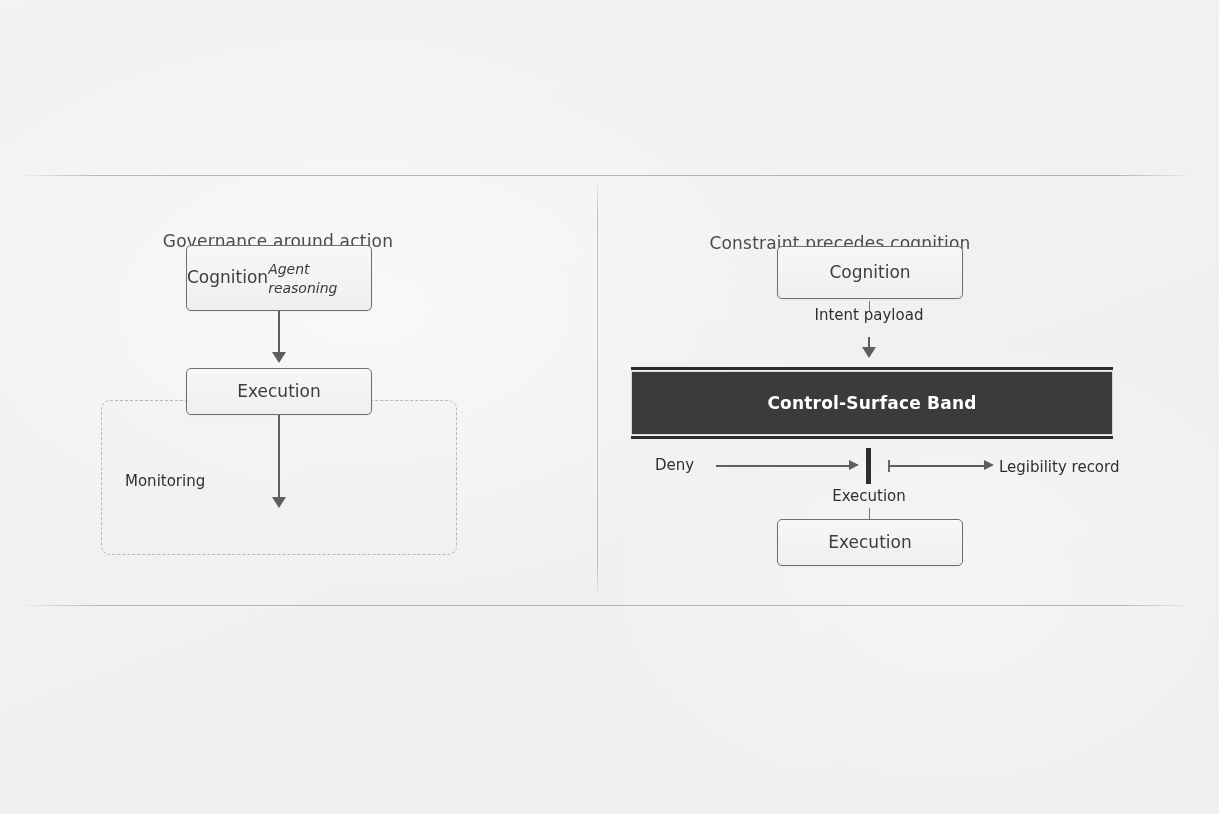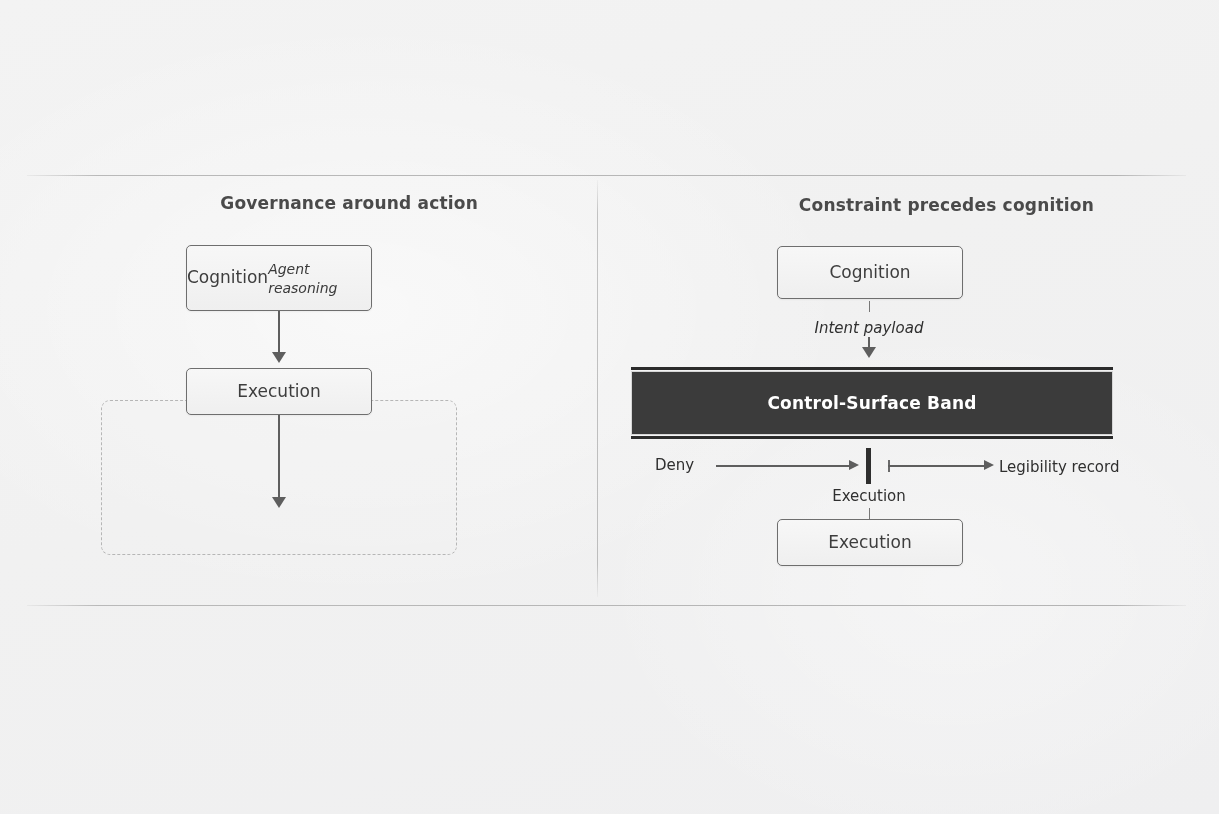--- a/index.html
+++ b/index.html
@@ -31,26 +31,27 @@
   }
   .vrule {
     position: absolute;
     width: 1px;
     background: linear-gradient(to bottom, rgba(190,190,190,0.1), #c2c2c2 8%, #bdbdbd 92%, rgba(190,190,190,0.1));
   }
 
   
   .panel-title {
     position: absolute;
-    font-weight: bold;
+    font-weight: normal;
     font-size: 17px;
     color: #4a4a4a;
     letter-spacing: 0.2px;
     white-space: nowrap;
-    text-align: right;
+    text-align: center;
+    margin-top: 38px;
   }
 
   
   .node {
     position: absolute;
     box-sizing: border-box;
     border: 1px solid #6e6e6e;
     border-radius: 5px;
     background: linear-gradient(to bottom, #f7f7f7, #efefef);
     display: flex;
@@ -185,37 +186,40 @@
 
   <div class="node" style="left:186px; top:245px; width:186px; height:66px;">
     <div class="title">Cognition</div>
     <div class="sub">Agent reasoning</div>
   </div>
 
   <div class="vline" style="left:278px; top:311px; height:43px;"></div>
   <div class="arrow-down" style="left:272px; top:352px;"></div>
 
   <div class="dashed-box" style="left:101px; top:400px; width:356px; height:155px;">
+    <div class="dashed-row" style="top:56px; height:47px;">
+      <span class="lbl">Monitoring</span>
+    </div>
   </div>
 
   <div class="node" style="left:186px; top:368px; width:186px; height:47px;">
     <div class="title">Execution</div>
   </div>
 
   <div class="vline" style="left:278px; top:415px; height:85px;"></div>
   <div class="arrow-down" style="left:272px; top:497px;"></div>
 
-  <div class="panel-title" style="left:694px; top:195px; width:400px;">Constraint precedes cognition</div>
+  <div class="panel-title" style="left:640px; top:195px; width:400px;">Constraint precedes cognition</div>
 
   <div class="node" style="left:777px; top:246px; width:186px; height:53px;">
     <div class="title">Cognition</div>
   </div>
 
   <div class="vline thin" style="left:869px; top:301px; height:11px;"></div>
-  <div class="edge-label" style="left:769px; top:319px; width:200px;font-style:italic;">Intent payload</div>
+  <div class="edge-label" style="left:769px; top:306px; width:200px;">Intent payload</div>
   <div class="vline" style="left:868px; top:337px; height:12px;"></div>
   <div class="arrow-down" style="left:862px; top:347px;"></div>
 
   <div class="band-wrap" style="left:631px; top:367px; width:482px; height:72px;">
     <div class="band-edge" style="top:0;"></div>
     <div class="band" style="top:4px; height:64px;">
       <div class="band-title">Control-Surface Band</div>
     </div>
     <div class="band-edge" style="top:69px;"></div>
   </div>

